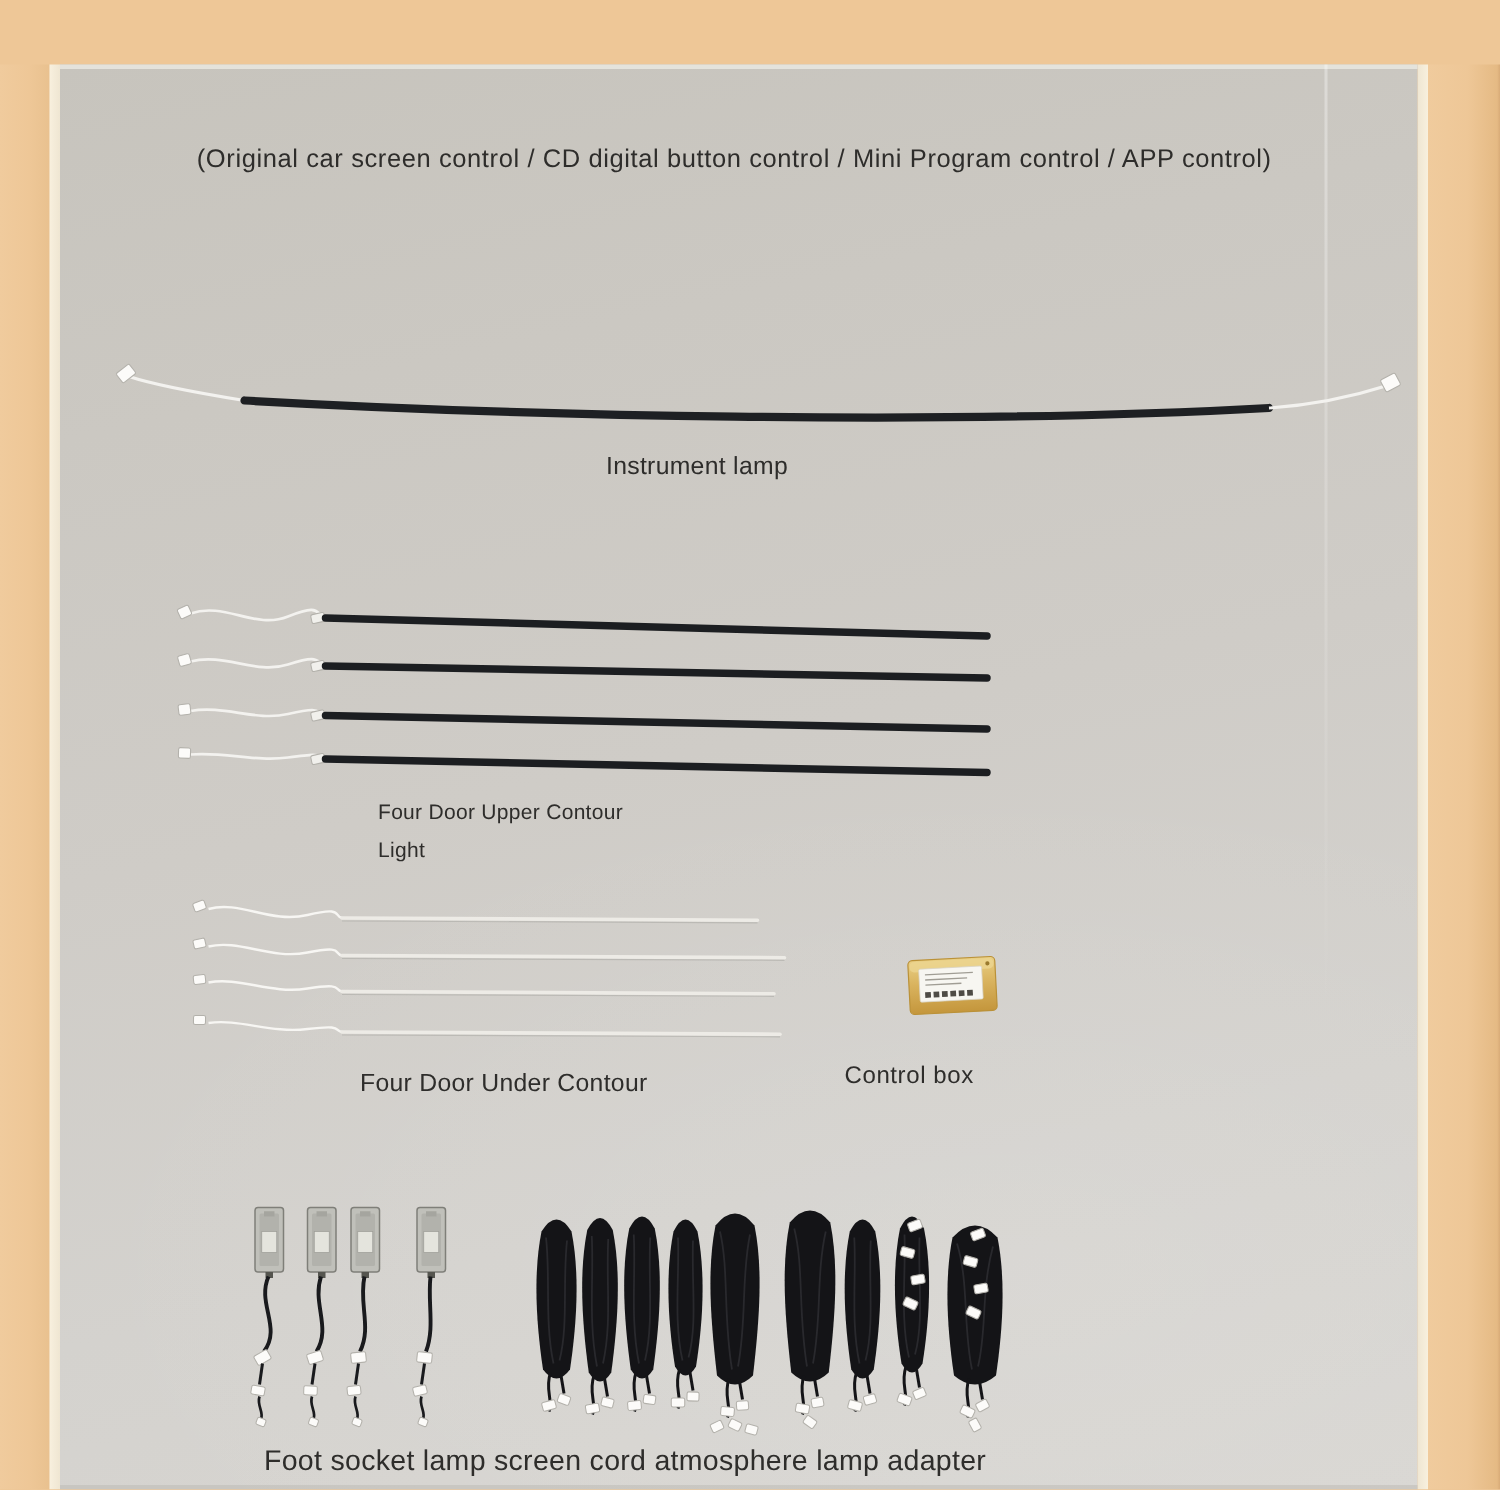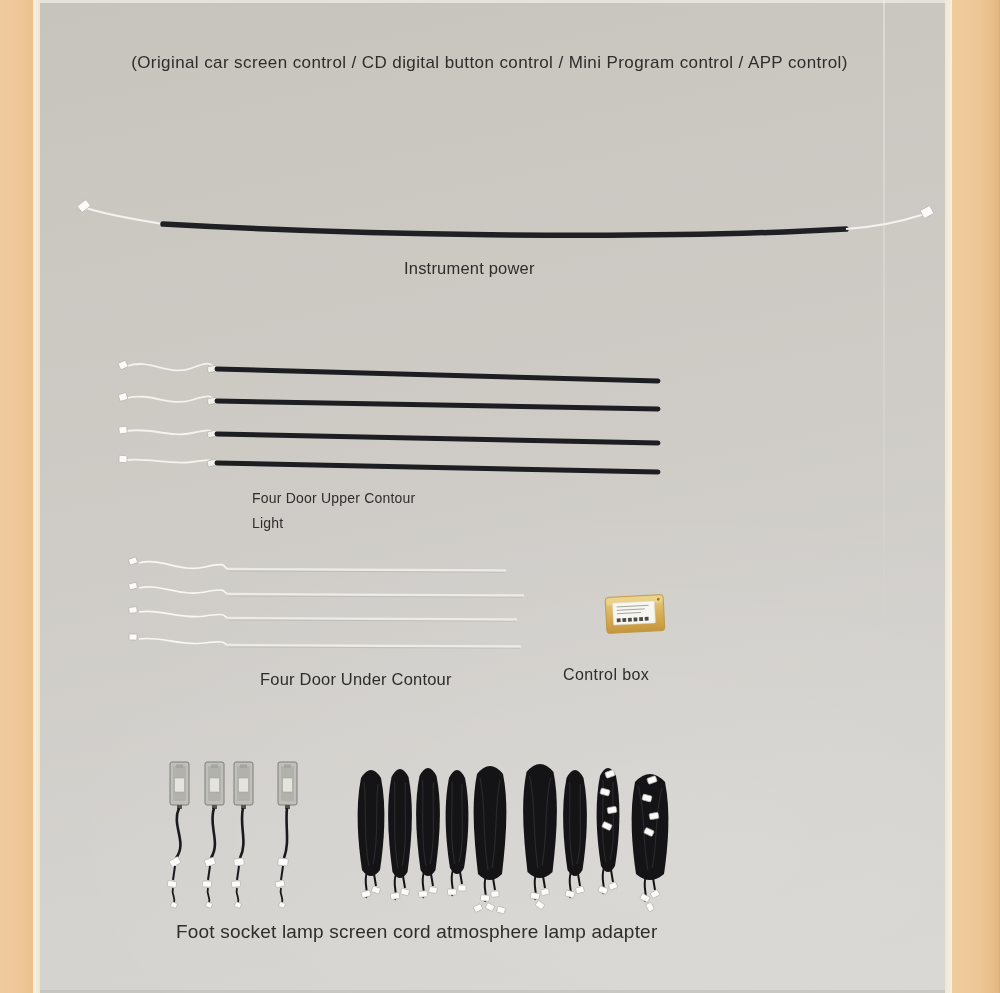--- a/index.html
+++ b/index.html
@@ -1,41 +1,41 @@
 <!DOCTYPE html>
 <html><head>
 <meta charset="utf-8">
 <style>
   html,body{margin:0;padding:0;}
   body{
     width:1000px;height:993px;position:relative;overflow:hidden;
     font-family:"Liberation Sans", sans-serif;
     background:#eec797;
   }
-  .stage{position:absolute;inset:0;}
+  .stage{position:absolute;inset:0;margin-top:43px;}
   .border-side{position:absolute;top:0;bottom:0;}
   .border-left{left:0;width:33px;background:linear-gradient(90deg,#f0cb9d 0%,#eec797 60%,#e9c18f 100%);}
   .border-right{right:0;width:48px;background:linear-gradient(90deg,#f0cb9d 0%,#eec797 55%,#e5ba84 96%,#d8ab78 100%);}
   .inner-strip{position:absolute;top:0;bottom:0;width:7px;}
   .strip-left{left:33px;background:linear-gradient(90deg,#f8f0de,#efe6d2);}
   .strip-right{right:48px;background:linear-gradient(90deg,#efe6d2,#f8f0de);}
   .photo{
     position:absolute;left:40px;right:55px;top:0;bottom:0;
     background:
       radial-gradient(120% 60% at 70% 85%, rgba(255,255,255,0.10), rgba(255,255,255,0) 60%),
       linear-gradient(168deg,#c7c4bd 0%, #cbc8c2 22%, #cfccc7 48%, #d4d2ce 75%, #d8d6d2 100%);
   }
   .photo-topline{position:absolute;left:0;right:0;top:0;height:3px;background:#e9e7e1;opacity:.85;}
   .photo-bottomline{position:absolute;left:0;right:0;bottom:0;height:3px;background:#b9b6b0;opacity:.45;}
   .seam{position:absolute;top:0;width:2px;height:640px;left:843px;background:linear-gradient(180deg,rgba(255,255,255,.35),rgba(255,255,255,0));}
   .label{position:absolute;color:#2e2d2b;white-space:nowrap;}
   .caption{left:33px;width:913px;top:53px;text-align:center;font-size:17px;letter-spacing:.4px;}
   .lbl-instrument{left:404px;top:259px;font-size:16.5px;letter-spacing:.2px;}
   .lbl-upper{left:252px;top:486px;font-size:14px;line-height:24.5px;letter-spacing:.2px;}
-  .lbl-under{left:260px;top:667px;font-size:16.5px;line-height:24.5px;letter-spacing:.2px;}
+  .lbl-under{left:240px;top:667px;font-size:16.5px;line-height:24.5px;letter-spacing:.2px;}
   .lbl-controlbox{left:563px;top:666px;font-size:16px;letter-spacing:.4px;}
   .lbl-accessories{left:176px;top:921px;font-size:19px;letter-spacing:.2px;}
   svg#scene{position:absolute;inset:0;pointer-events:none;}
 </style>
 </head>
 <body>
 
 <div class="stage">
   <div class="border-side border-left"></div>
   <div class="border-side border-right"></div>
@@ -273,21 +273,21 @@
         <rect x="646" y="904" width="8" height="6" rx="1.2" fill="#fcfbf9" stroke="#b3b1ab" stroke-width="0.7" transform="rotate(62 650 907)"></rect>
         <rect x="647.5" y="777" width="9" height="6" rx="1.2" fill="#fcfbf9" stroke="#b3b1ab" stroke-width="0.7" transform="rotate(-20 652 780)"></rect>
         <rect x="642.5" y="795" width="9" height="6" rx="1.2" fill="#fcfbf9" stroke="#b3b1ab" stroke-width="0.7" transform="rotate(15 647 798)"></rect>
         <rect x="649.5" y="813" width="9" height="6" rx="1.2" fill="#fcfbf9" stroke="#b3b1ab" stroke-width="0.7" transform="rotate(-10 654 816)"></rect>
         <rect x="644.5" y="829" width="9" height="6" rx="1.2" fill="#fcfbf9" stroke="#b3b1ab" stroke-width="0.7" transform="rotate(25 649 832)"></rect>
       </g>
   </svg>
 
   <div class="label caption">(Original car screen control / CD digital button control / Mini Program control / APP control)</div>
 
-  <div class="label lbl-instrument">Instrument power</div>
+  <div class="label lbl-instrument">Instrument lamp</div>
 
   <div class="label lbl-upper">
     <div>Four Door Upper Contour</div>
     <div>Light</div>
   </div>
 
   <div class="label lbl-under">
     <div>Four Door Under Contour</div>
   </div>
 

